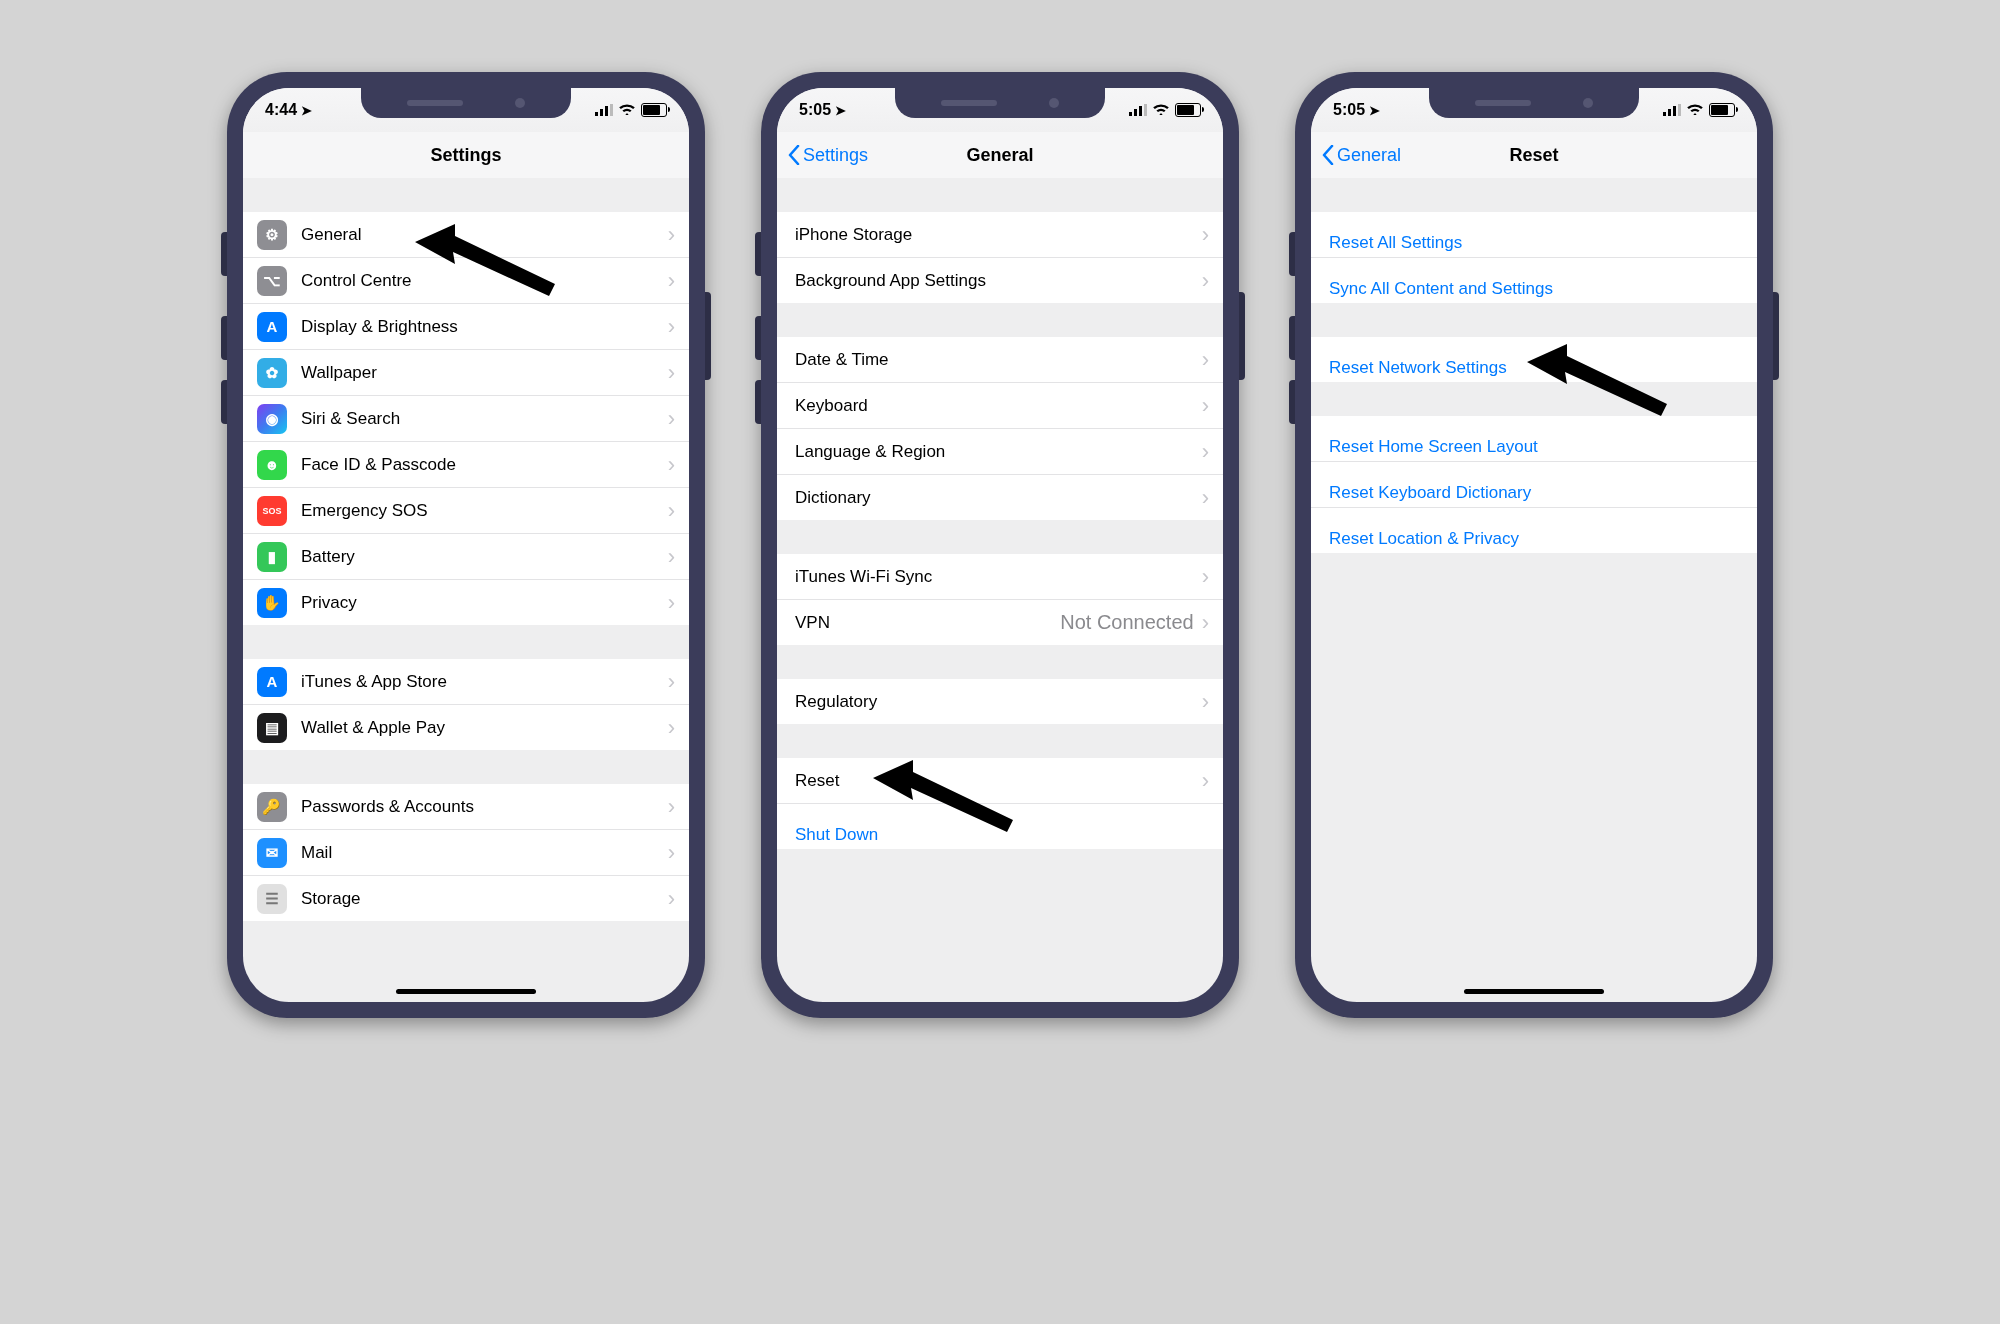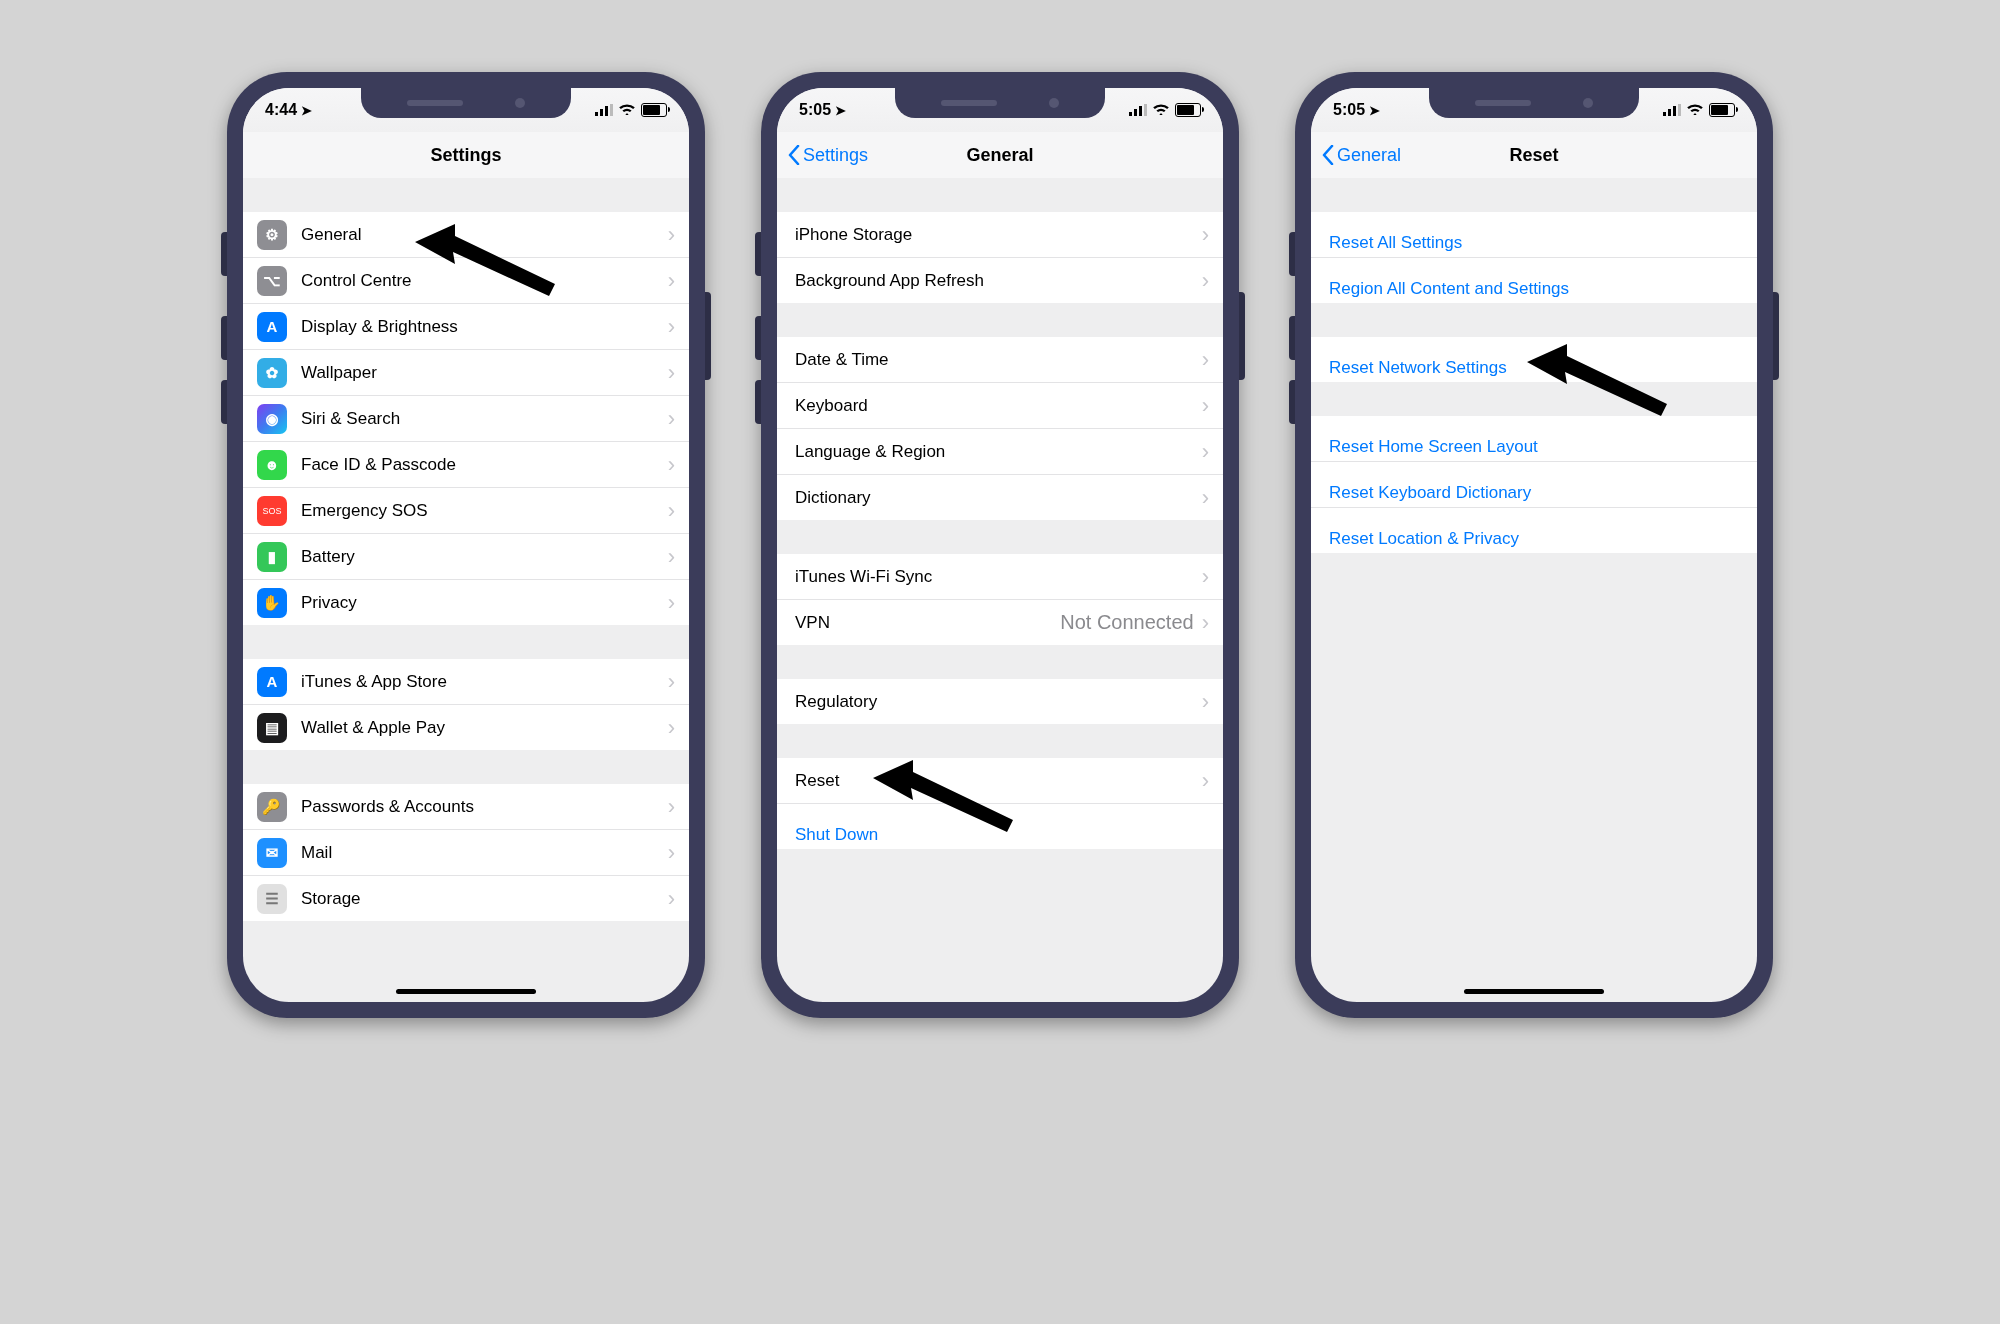--- a/index.html
+++ b/index.html
@@ -117,21 +117,21 @@
               <div class="icon-box ic-siri" style="font-size: 15px; font-weight: 700;">◉</div>
               <span class="row-label">Siri &amp; Search</span>
               <span class="chev">›</span>
             </div>
             <div class="row ">
               <div class="icon-box ic-faceid" style="font-size: 15px; font-weight: 700;">☻</div>
               <span class="row-label">Face ID &amp; Passcode</span>
               <span class="chev">›</span>
             </div>
             <div class="row ">
-              <div class="icon-box ic-sos" style="font-size: 9px; font-weight: 400;">SOS</div>
+              <div class="icon-box ic-sos" style="font-size: 9px; font-weight: 700;">SOS</div>
               <span class="row-label">Emergency SOS</span>
               <span class="chev">›</span>
             </div>
             <div class="row ">
               <div class="icon-box ic-battery" style="font-size: 15px; font-weight: 700;">▮</div>
               <span class="row-label">Battery</span>
               <span class="chev">›</span>
             </div>
             <div class="row ">
               <div class="icon-box ic-privacy" style="font-size: 15px; font-weight: 700;">✋</div>
@@ -218,21 +218,21 @@
         <span class="title">General</span>
       </div>
       <div class="content" id="content-p2">
           <div class="group-gap"></div>
           <div>
             <div class="row no-icon">
               <span class="row-label">iPhone Storage</span>
               <span class="chev">›</span>
             </div>
             <div class="row no-icon">
-              <span class="row-label">Background App Refresh</span>
+              <span class="row-label">Background App Settings</span>
               <span class="chev">›</span>
             </div>
           </div>
           <div class="group-gap"></div>
           <div>
             <div class="row no-icon">
               <span class="row-label">Date &amp; Time</span>
               <span class="chev">›</span>
             </div>
             <div class="row no-icon">
@@ -323,21 +323,21 @@
         </div>
         <span class="title">Reset</span>
       </div>
       <div class="content" id="content-p3">
           <div class="group-gap"></div>
           <div>
             <div class="row no-icon">
               <span class="row-label blue">Reset All Settings</span>
             </div>
             <div class="row no-icon">
-              <span class="row-label blue">Region All Content and Settings</span>
+              <span class="row-label blue">Sync All Content and Settings</span>
             </div>
           </div>
           <div class="group-gap"></div>
           <div>
             <div class="row no-icon">
               <span class="row-label blue">Reset Network Settings</span>
             </div>
           </div>
           <div class="group-gap"></div>
           <div>

